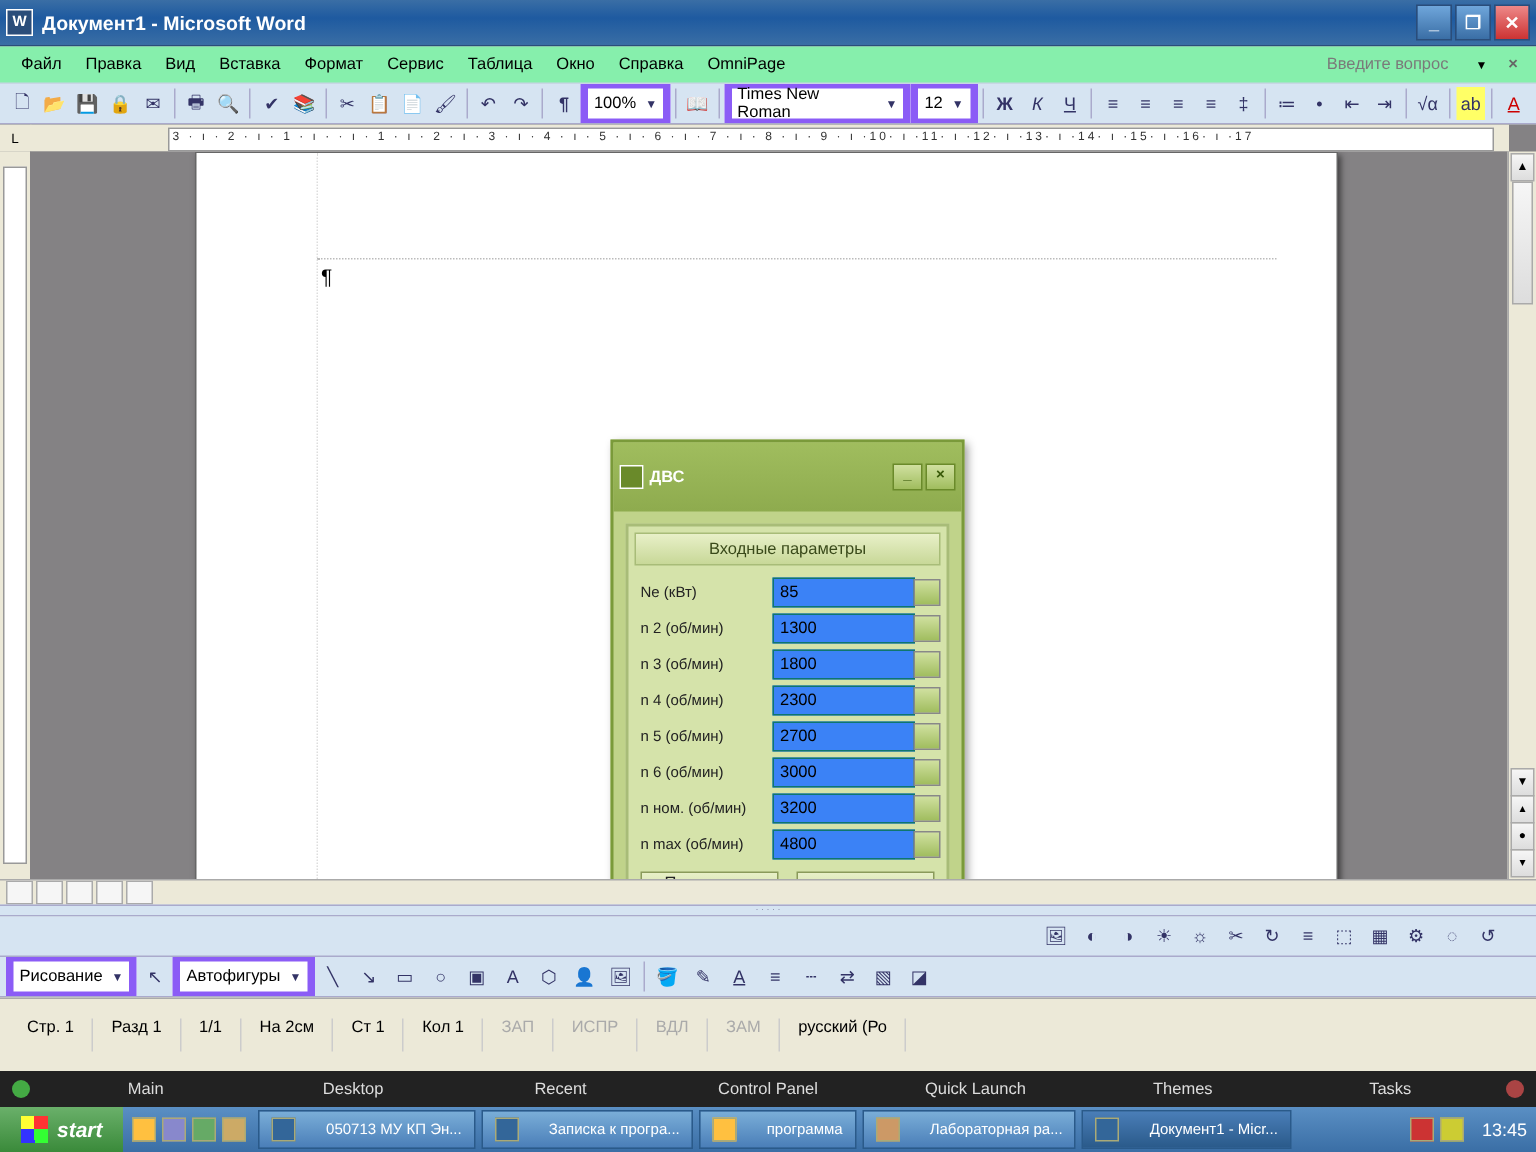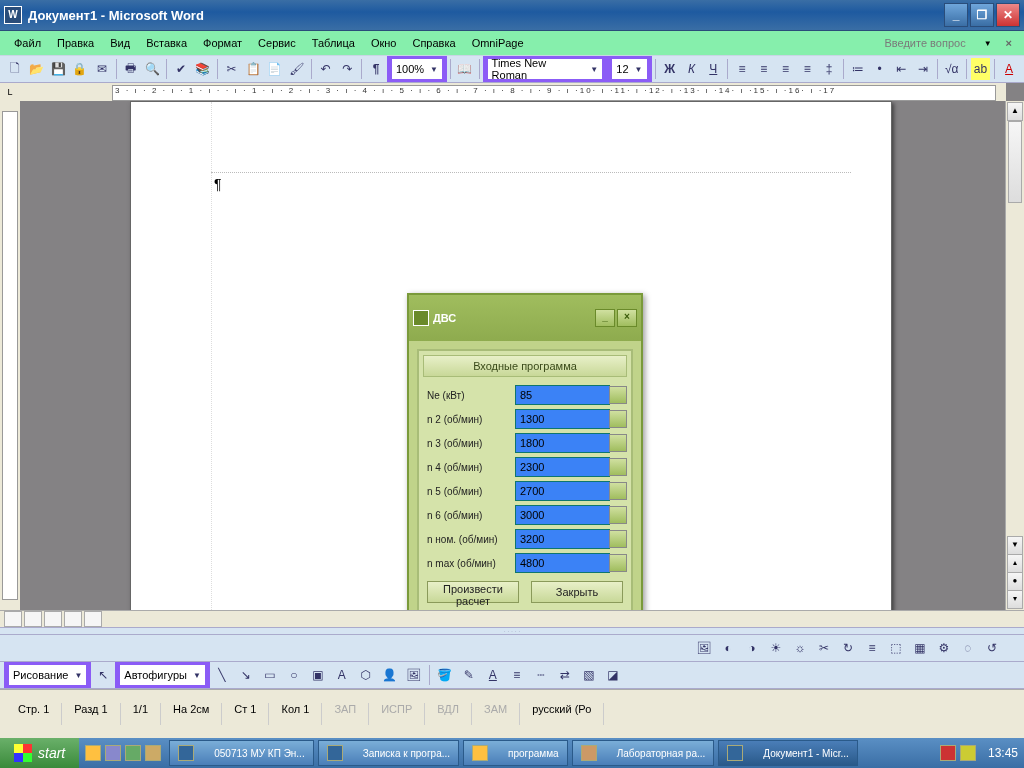--- a/index.html
+++ b/index.html
@@ -54,21 +54,21 @@
 .splitbar{height:6px;background:#d6e4f2;border-top:1px solid #aac;border-bottom:1px solid #aac;text-align:center;font-size:6px;color:#88a;line-height:6px}
 .statusbar{height:22px;background:#ece9d8;display:flex;padding:13px 6px;border-top:1px solid #aaa;font-size:11px}
 .statusbar .cell{padding:0 12px;border-right:1px solid #ccc}
 .statusbar .dim{color:#aaa}
 
 .shellbar{height:24px;background:#222;color:#ddd;display:flex;align-items:center;font-size:11px}
 .shellbar .dot{width:12px;height:12px;border-radius:50%;background:#4a4;margin:0 8px}
 .shellbar .sitem{flex:1;text-align:center}
 .shellbar .dot.red{background:#a44}
 .taskbar{height:30px;background:linear-gradient(#5a8fc4,#3a6ea5);display:flex;align-items:center;color:#fff;font-size:11px}
-.taskbar .start{display:flex;align-items:center;padding:0 14px;background:linear-gradient(#6ab06a,#3a8a3a);height:100%;font-weight:normal;font-style:italic;font-size:14px}
+.taskbar .start{display:flex;align-items:center;padding:0 14px;background:linear-gradient(#6ab06a,#3a8a3a);height:100%;font-weight:bold;font-style:italic;font-size:14px}
 .taskbar .flag{width:18px;height:18px;margin-right:6px;background:conic-gradient(#f33 0 25%,#3f3 0 50%,#33f 0 75%,#ff3 0)}
 .taskbar .tray{display:flex;align-items:center;gap:4px;padding:0 6px}
 .taskbar .tbutton{height:24px;padding:0 8px;margin:0 2px;background:linear-gradient(#7aaed8,#4a7eb8);border:1px solid #2a5a8a;display:flex;align-items:center;gap:20px;max-width:130px;overflow:hidden;white-space:nowrap;font-size:10px}
 .taskbar .ticon{width:14px;height:14px;background:#ffc040;border:1px solid #aa7;flex-shrink:0}
 .taskbar .clock{padding:0 6px;font-size:12px}
 .col{display:flex;flex-direction:column;height:768px}
 .flex1{flex:1;position:relative;min-height:0}
 </style>
 </head>
 <body>
@@ -188,21 +188,21 @@
 
   <div class="dialog">
     <div class="dtitle">
       <span class="dicon"></span>
       <span>ДВС</span>
       <span class="dsp"></span>
       <span class="dbtn">_</span>
       <span class="dbtn">×</span>
     </div>
     <div class="group">
-      <div class="ghead">Входные программа</div>
+      <div class="ghead">Входные параметры</div>
       <div id="rows">
             <div class="row">
               <span class="lbl">Ne (кВт)</span>
               <span class="fld">85</span>
               <span class="sq"></span>
             </div>
             <div class="row">
               <span class="lbl">n 2 (об/мин)</span>
               <span class="fld">1300</span>
               <span class="sq"></span>
@@ -307,20 +307,31 @@
   <span class="cell">На 2см</span>
   <span class="cell">Ст 1</span>
   <span class="cell">Кол 1</span>
   <span class="cell dim">ЗАП</span>
   <span class="cell dim">ИСПР</span>
   <span class="cell dim">ВДЛ</span>
   <span class="cell dim">ЗАМ</span>
   <span class="cell">русский (Ро</span>
 </div>
 
+<div class="shellbar">
+  <span class="dot"></span>
+  <span class="sitem">Main</span>
+  <span class="sitem">Desktop</span>
+  <span class="sitem">Recent</span>
+  <span class="sitem">Control Panel</span>
+  <span class="sitem">Quick Launch</span>
+  <span class="sitem">Themes</span>
+  <span class="sitem">Tasks</span>
+  <span class="dot red"></span>
+</div>
 
 <div class="taskbar">
   <span class="start">
         <span class="flag"></span>
         <span>start</span>
       </span>
   <span class="tray">
     <span class="ticon"></span>
     <span class="ticon" style="background:#88c"></span>
     <span class="ticon" style="background:#6a6"></span>

